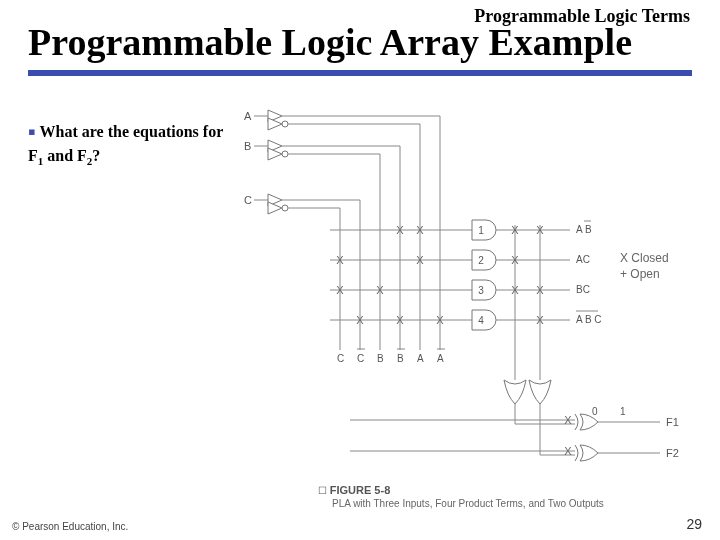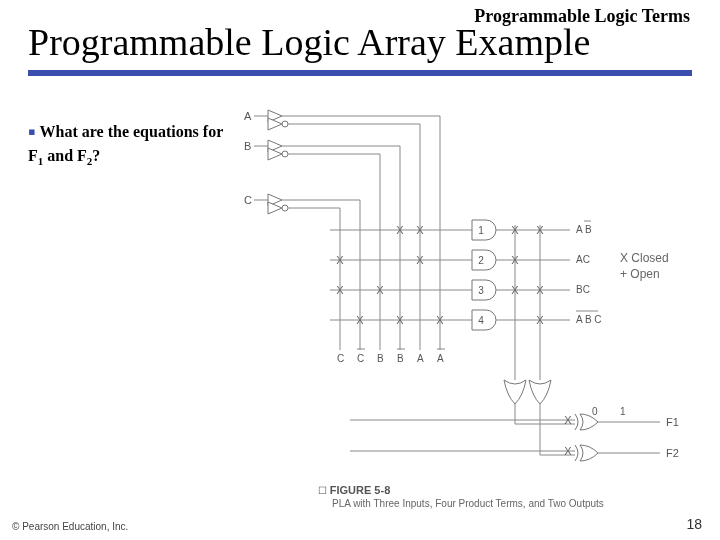--- a/index.html
+++ b/index.html
@@ -18,21 +18,21 @@
     right: 30px;
     font-size: 18px;
     font-weight: bold;
     color: #000;
   }
   .title {
     position: absolute;
     top: 20px;
     left: 28px;
     font-size: 38px;
-    font-weight: normal;
+    font-weight: bold;
     color: #000;
   }
   .title-rule {
     position: absolute;
     top: 70px;
     left: 28px;
     width: 664px;
     height: 6px;
     background: #3c4db0;
   }
@@ -228,13 +228,13 @@
     </g>
 
     <text x="78" y="394">
       <tspan class="lbl-sm">☐ </tspan><tspan class="caption">FIGURE 5-8</tspan>
     </text>
     <text class="caption-sub" x="92" y="407">PLA with Three Inputs, Four Product Terms, and Two Outputs</text>
   </svg>
 </div>
 
 <div class="footer-left">© Pearson Education, Inc.</div>
-<div class="footer-right">18</div>
+<div class="footer-right">29</div>
 
 </body></html>

